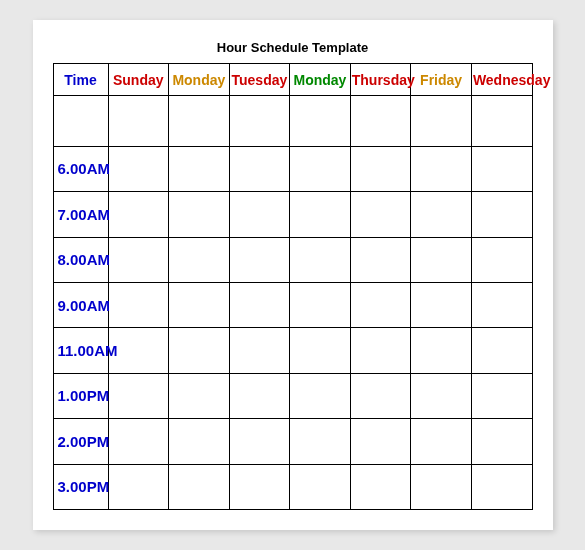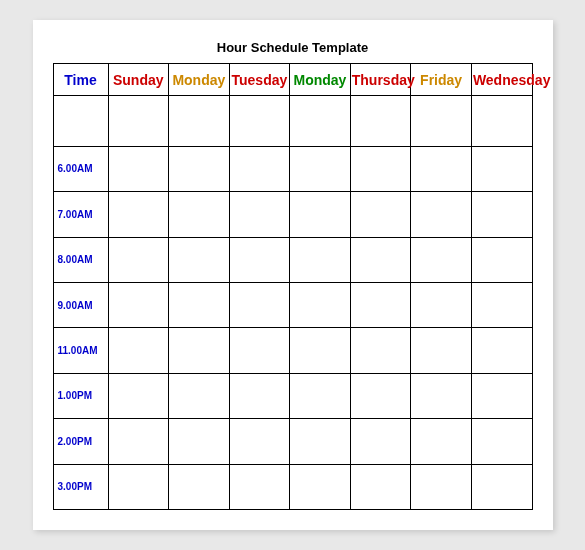--- a/index.html
+++ b/index.html
@@ -67,21 +67,21 @@
     .col-monday { color: #cc8800; }
     .col-tuesday { color: #cc0000; }
     .col-wednesday { color: #008800; }
     .col-thursday { color: #cc0000; }
     .col-friday { color: #cc8800; }
     .col-saturday { color: #cc0000; }
 
     td.time-cell {
       color: #0000cc;
       font-weight: bold;
-      font-size: 10px;
+      font-size: 15px;
       text-align: left;
       padding-left: 4px;
     }
 
     td.empty-cell {
       height: 34px;
     }
 
     
     tr.first-data td {

